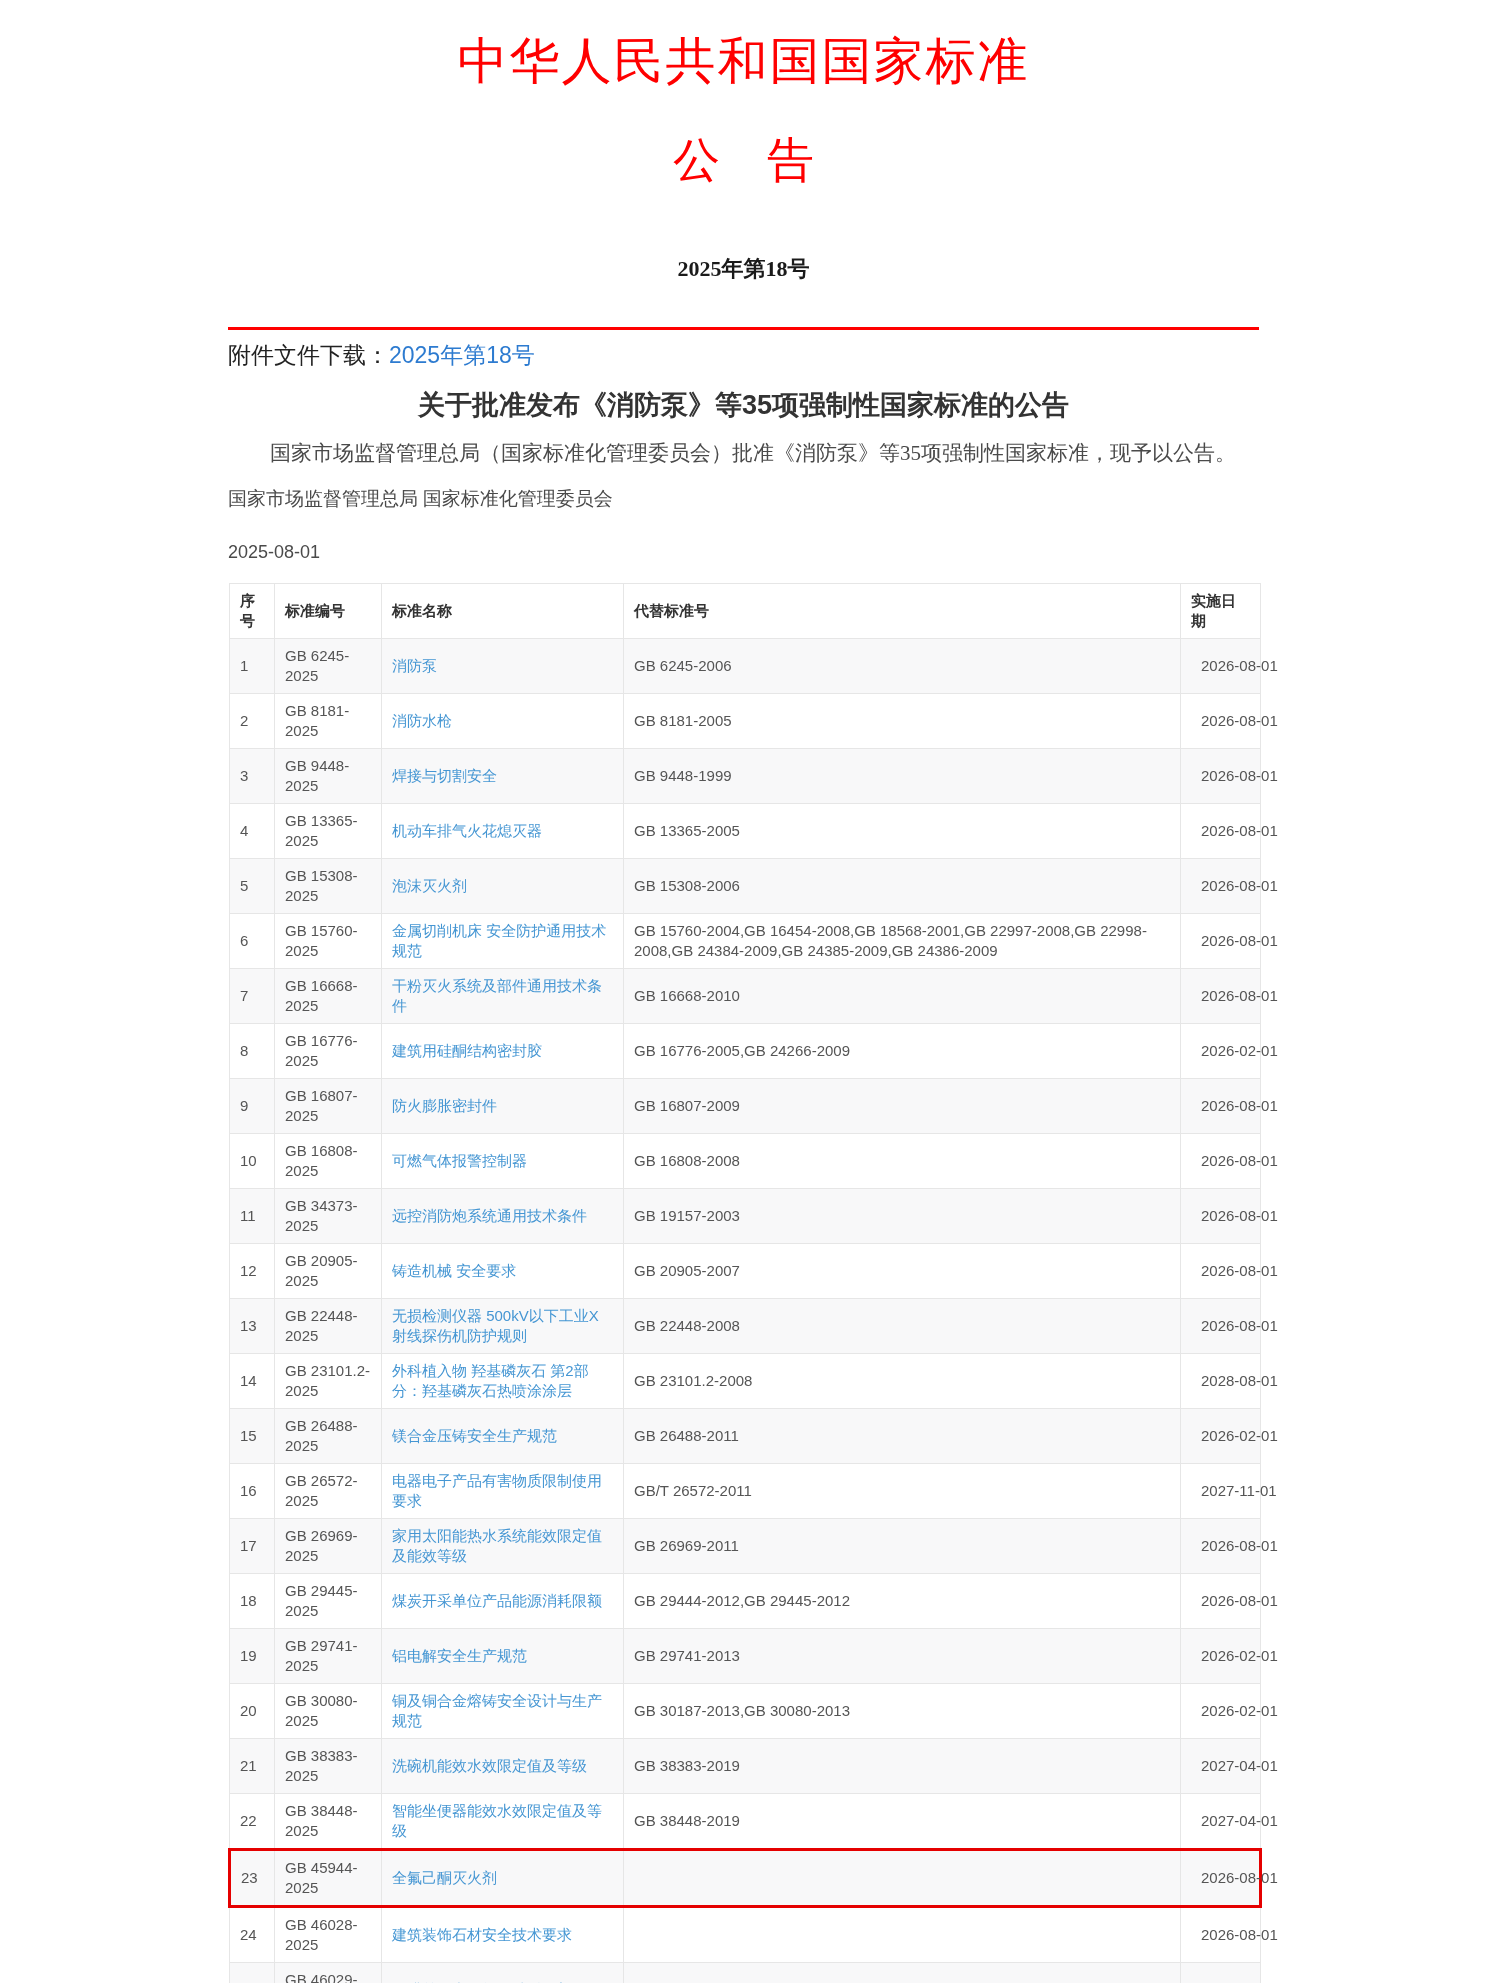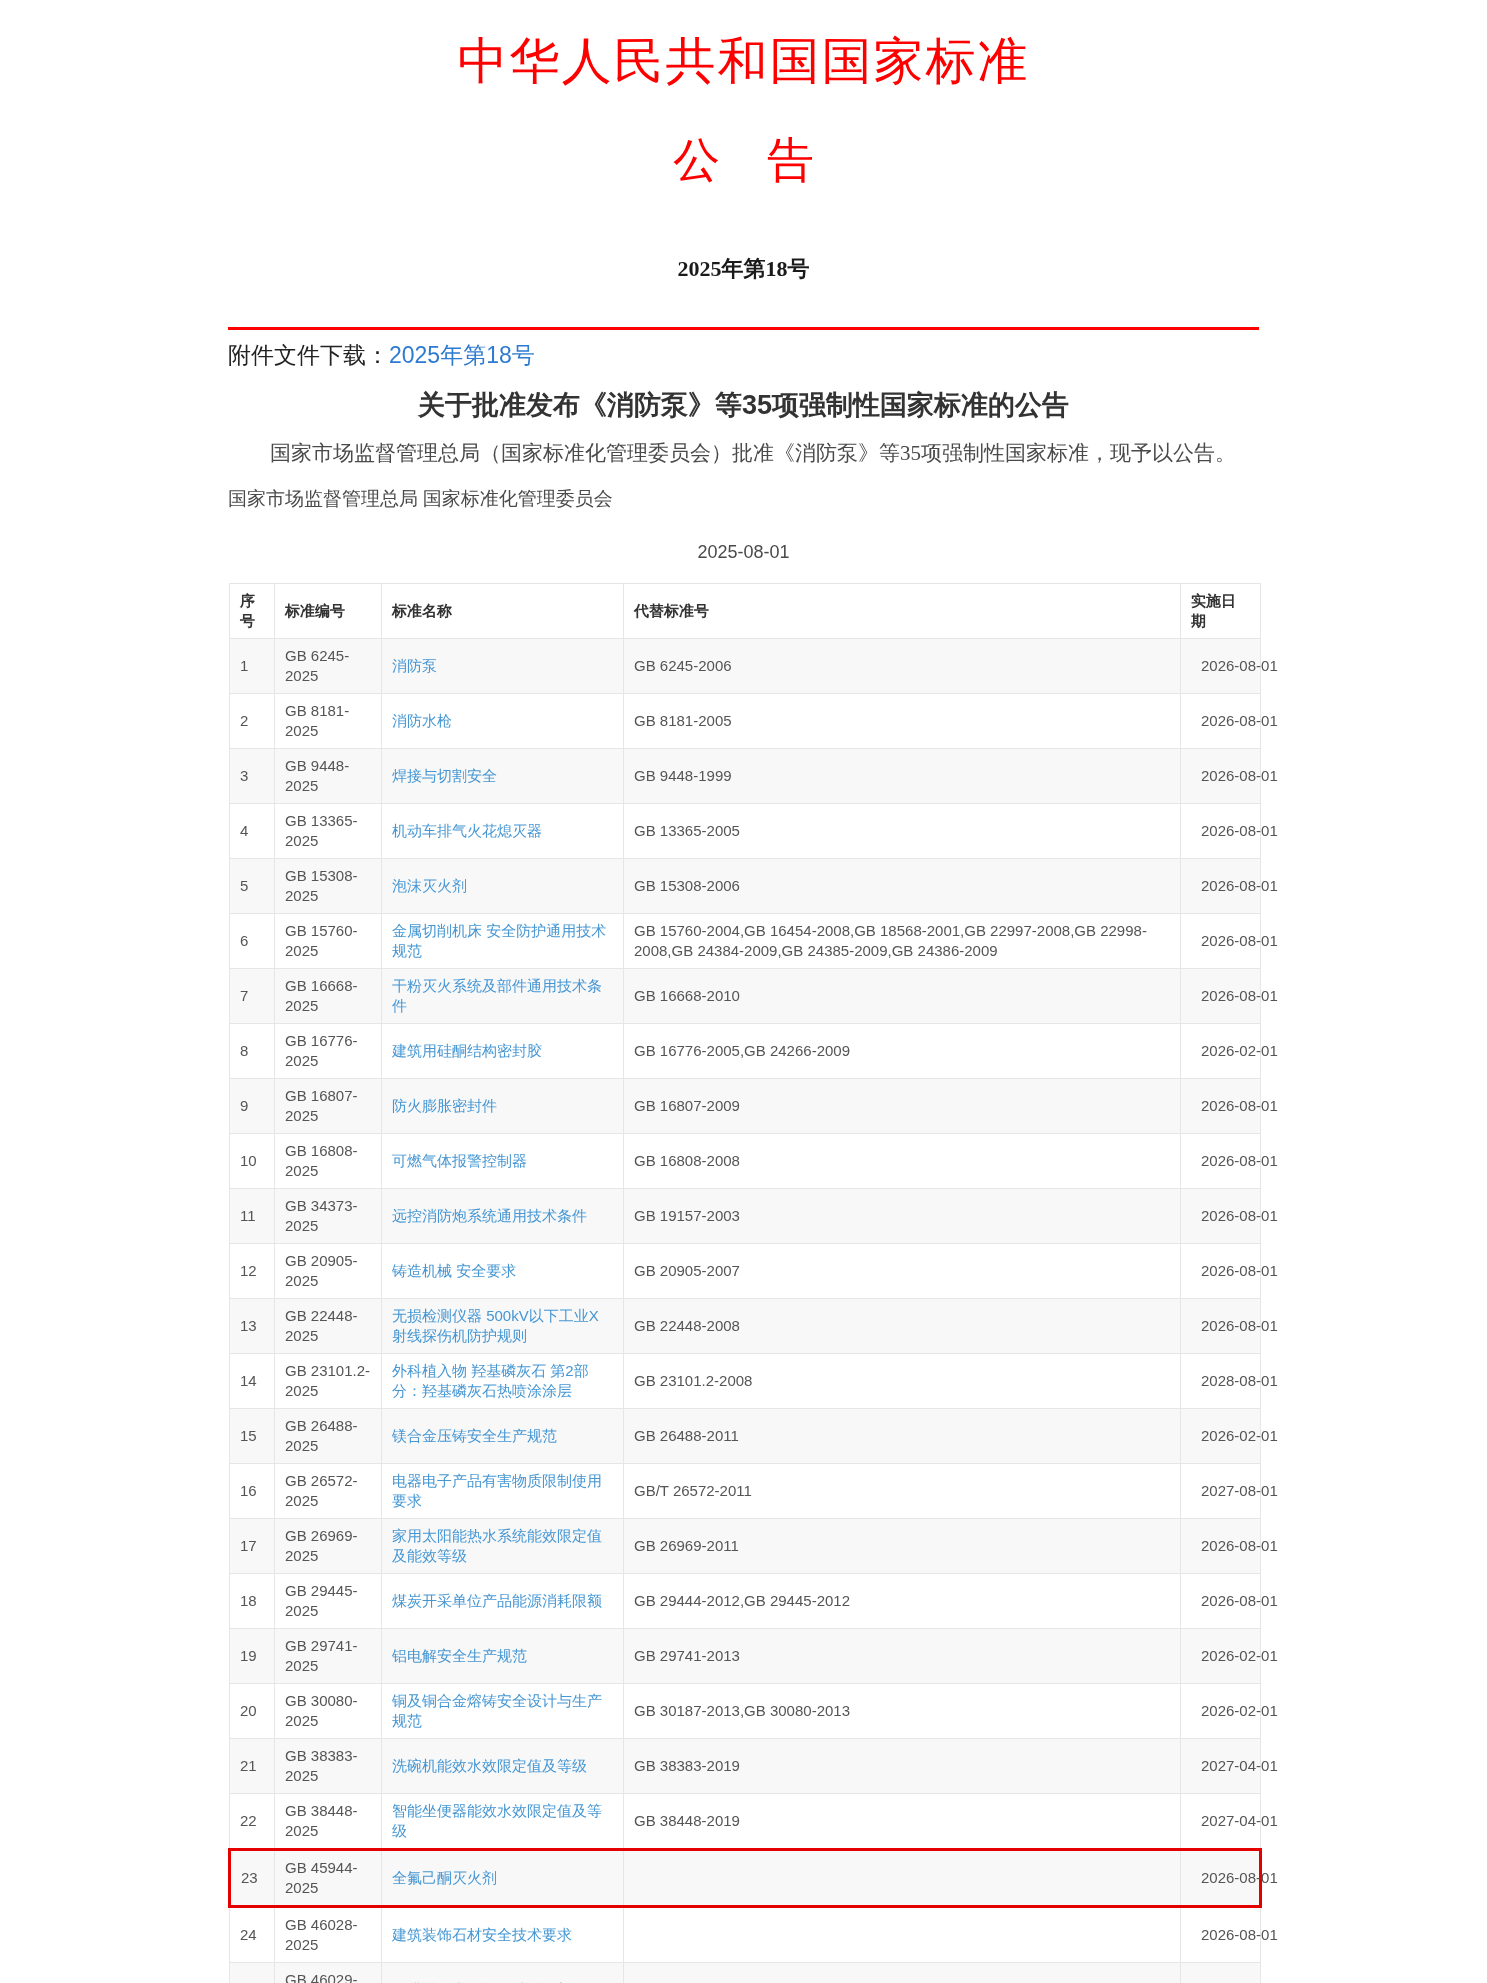--- a/index.html
+++ b/index.html
@@ -48,21 +48,21 @@
     margin:14px 0 0;text-indent:2em;
     font-family:"Liberation Serif","DejaVu Serif",serif;
     font-size:21px;color:#4a4a4a;line-height:1.5;
   }
   .signature{
     margin:16px 0 0;text-align:left;
     font-family:"Liberation Serif","DejaVu Serif",serif;
     font-size:19px;color:#4a4a4a;line-height:1.5;
   }
   .sign-date{
-    margin:26px 0 0;text-align:center;
+    margin:26px 0 0;text-align:left;
     font-size:18px;color:#4a4a4a;line-height:1.4;
   }
 
   table.standards{
     margin-top:18px;width:1031px;table-layout:fixed;
     border-collapse:collapse;font-size:15px;color:var(--txt);
   }
   col.c-no{width:45px;}
   col.c-code{width:107px;}
   col.c-name{width:242px;}
@@ -222,21 +222,21 @@
     <td>GB 26488-2025</td>
     <td class="name-cell"><a href="#">镁合金压铸安全生产规范</a></td>
     <td>GB 26488-2011</td>
     <td class="date-cell">2026-02-01</td>
   </tr>
         <tr>
     <td>16</td>
     <td>GB 26572-2025</td>
     <td class="name-cell"><a href="#">电器电子产品有害物质限制使用要求</a></td>
     <td>GB/T 26572-2011</td>
-    <td class="date-cell">2027-08-01</td>
+    <td class="date-cell">2027-11-01</td>
   </tr>
         <tr>
     <td>17</td>
     <td>GB 26969-2025</td>
     <td class="name-cell"><a href="#">家用太阳能热水系统能效限定值及能效等级</a></td>
     <td>GB 26969-2011</td>
     <td class="date-cell">2026-08-01</td>
   </tr>
         <tr>
     <td>18</td>

